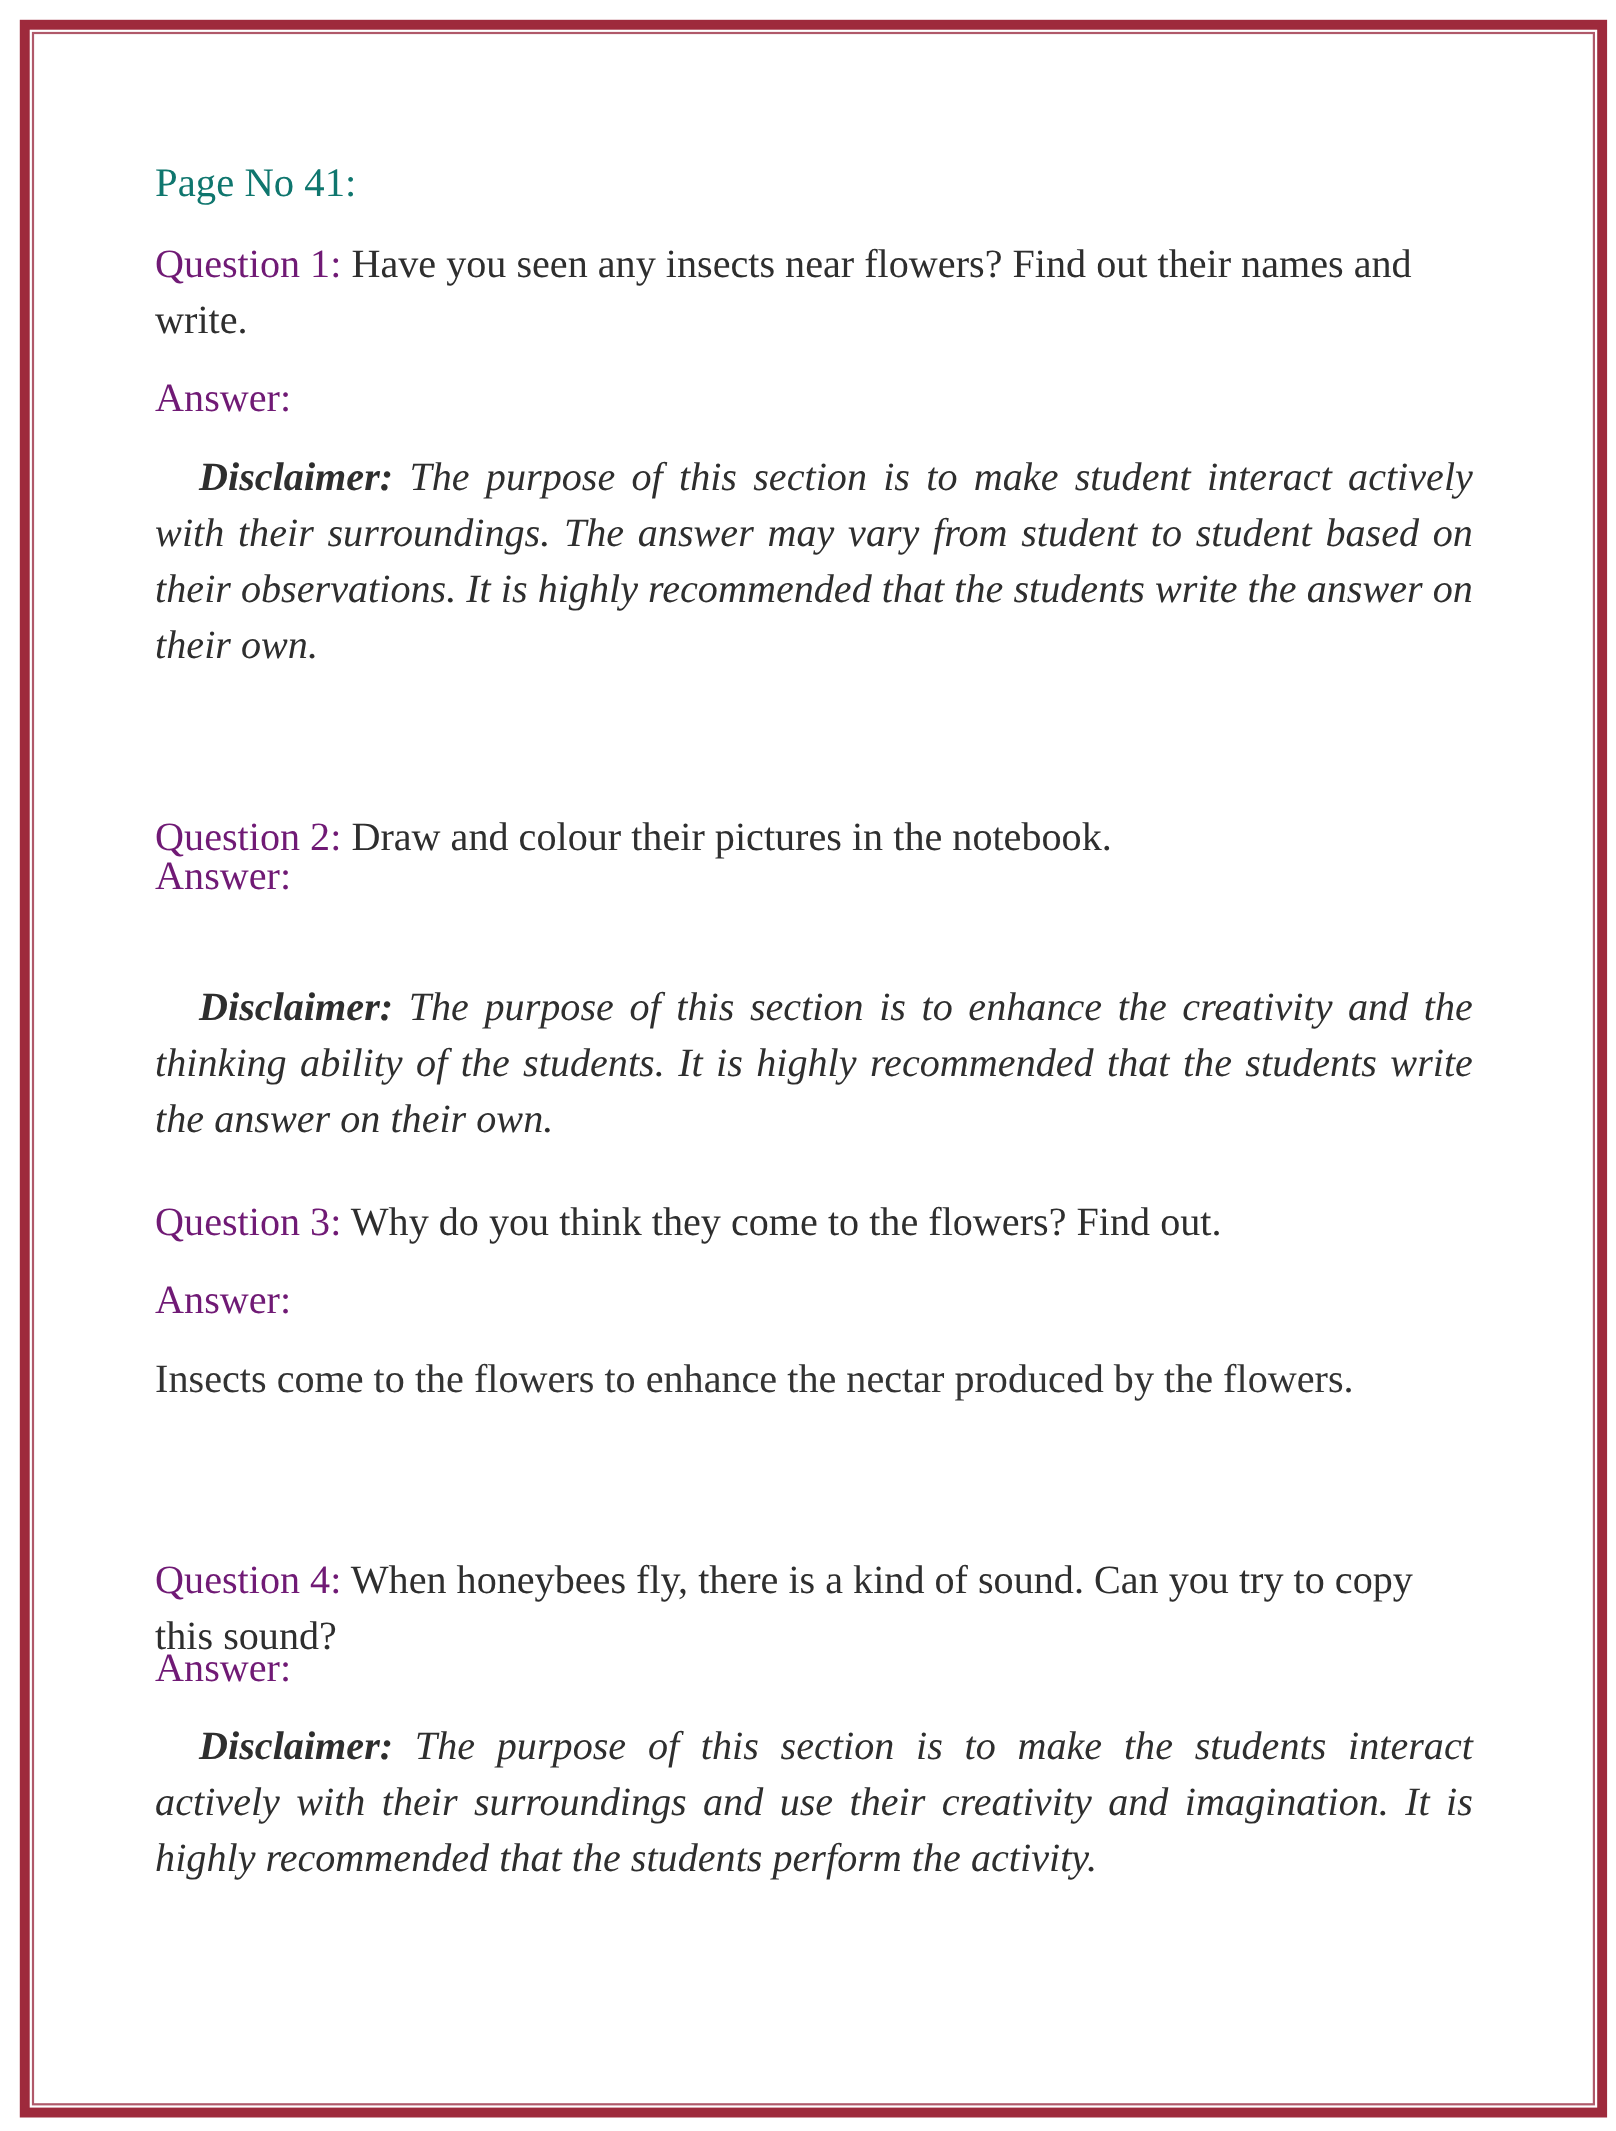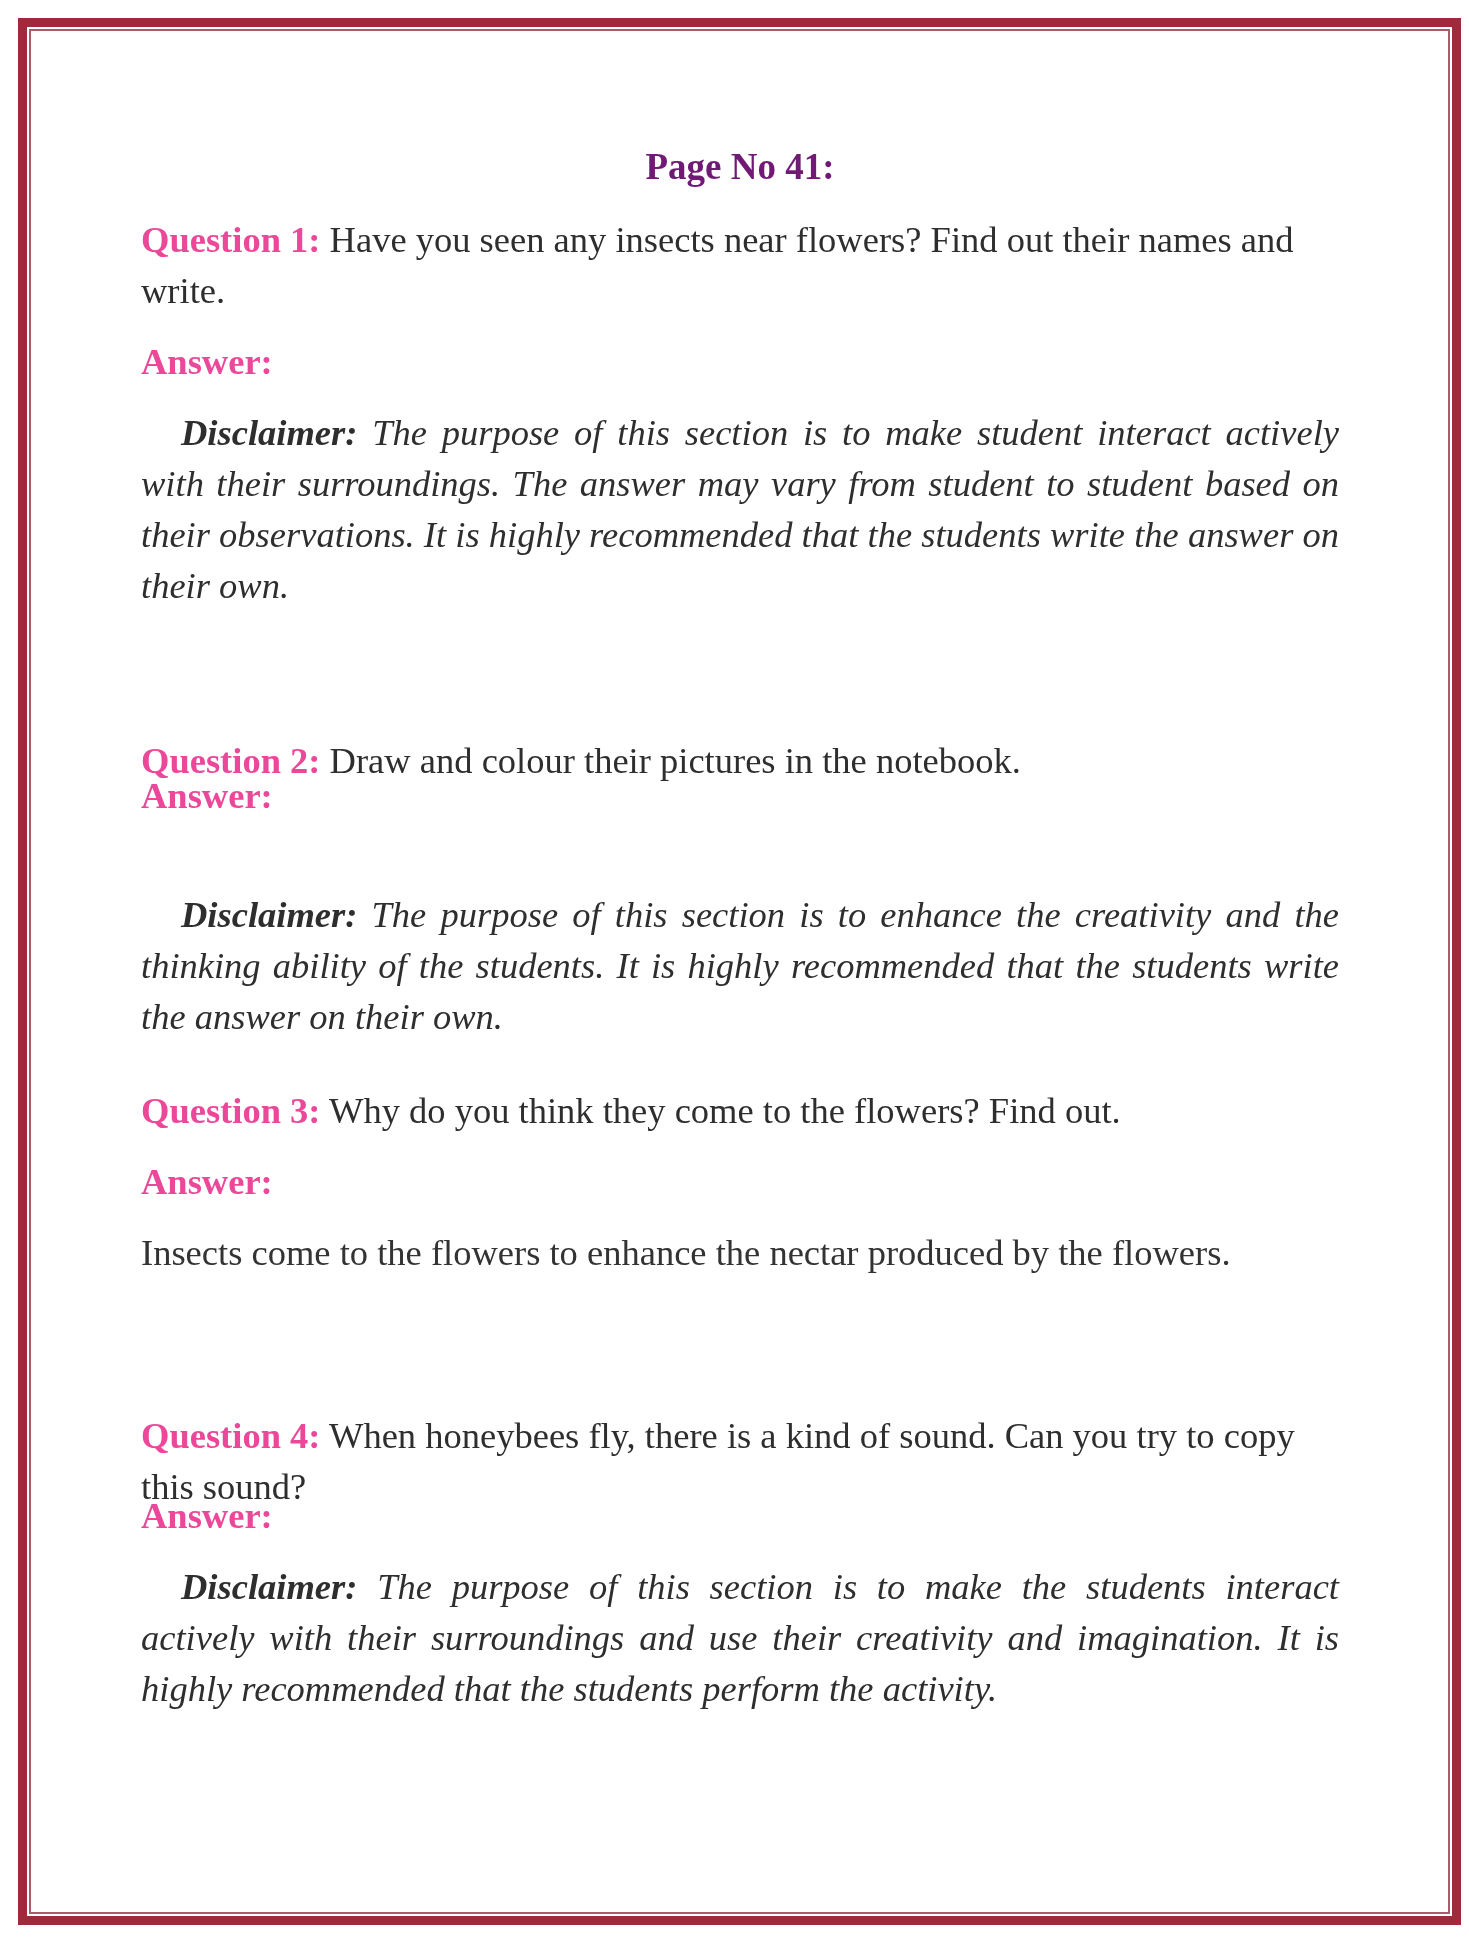--- a/index.html
+++ b/index.html
@@ -37,36 +37,36 @@
       position: absolute;
       left: 141px;
       top: 0;
       width: 1198px;
     }
     .page-title {
       position: absolute;
       left: 0;
       width: 1198px;
       top: 142px;
-      text-align: center;
-      font-weight: bold;
+      text-align: left;
+      font-weight: normal;
       font-size: 37px;
       line-height: 50px;
-      color: #701a75;
+      color: #0f766e;
     }
     .block {
       position: absolute;
       left: 0;
       width: 1198px;
       font-size: 36.5px;
       line-height: 51px;
     }
     .q-label, .a-label {
-      font-weight: bold;
-      color: #ec4899;
+      font-weight: normal;
+      color: #701a75;
     }
     .disclaimer {
       font-style: italic;
       text-align: justify;
       text-align-last: left;
     }
     .disclaimer .d-label {
       font-weight: bold;
       margin-left: 40px;
     }

